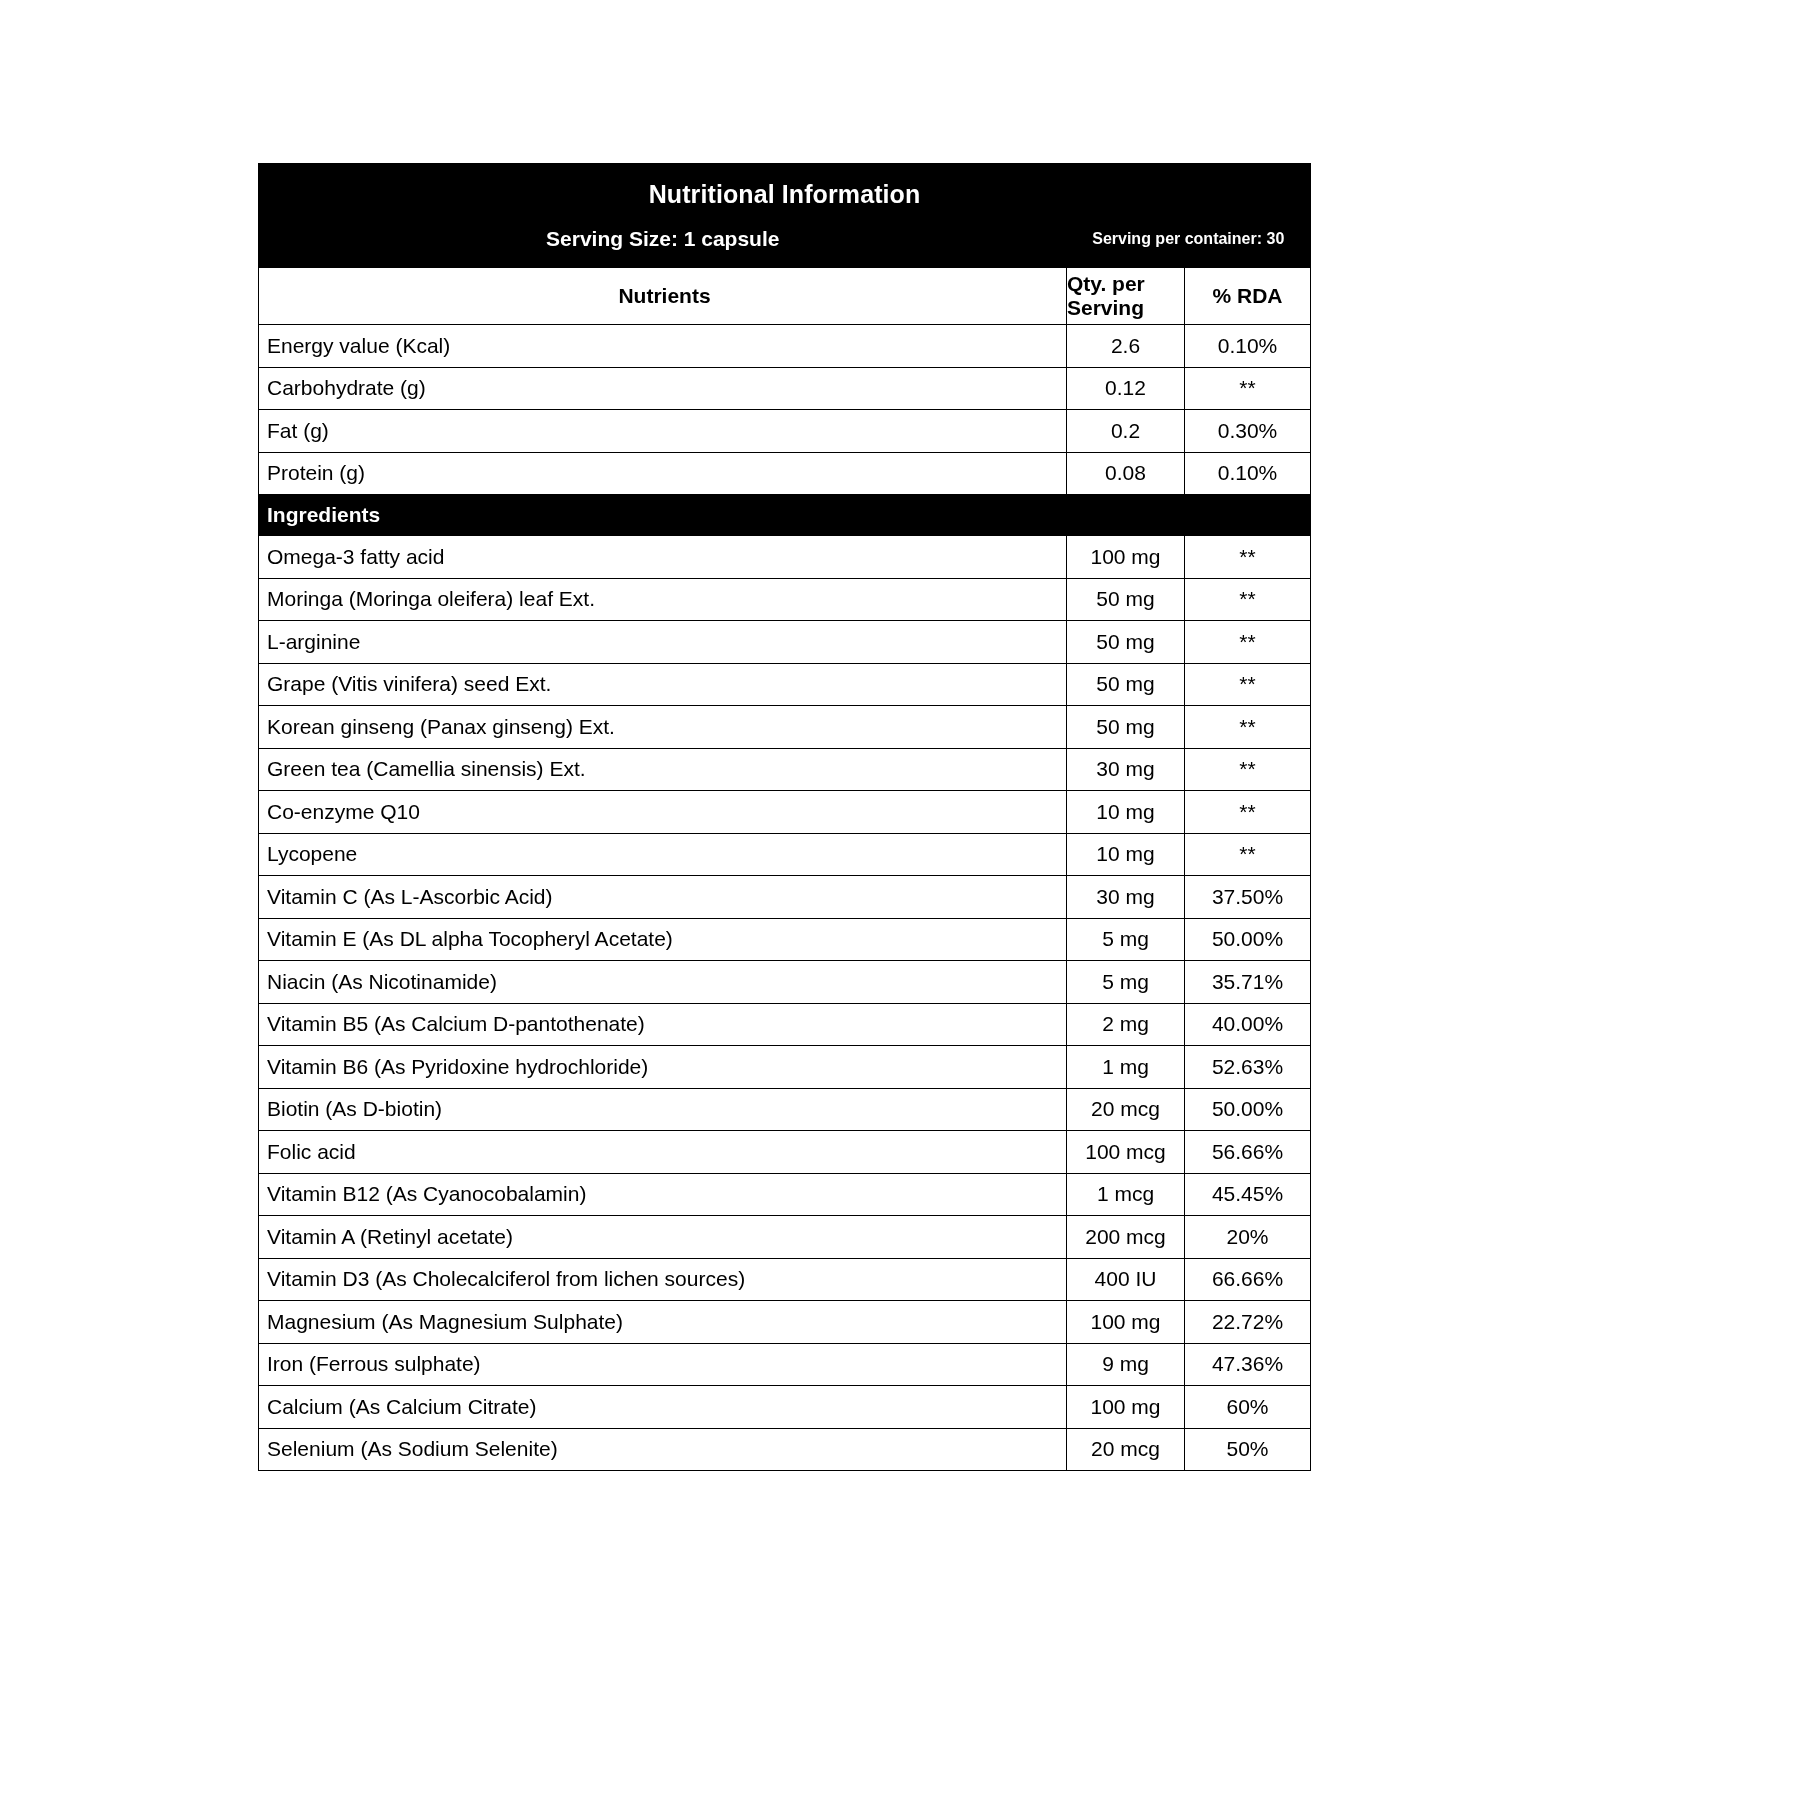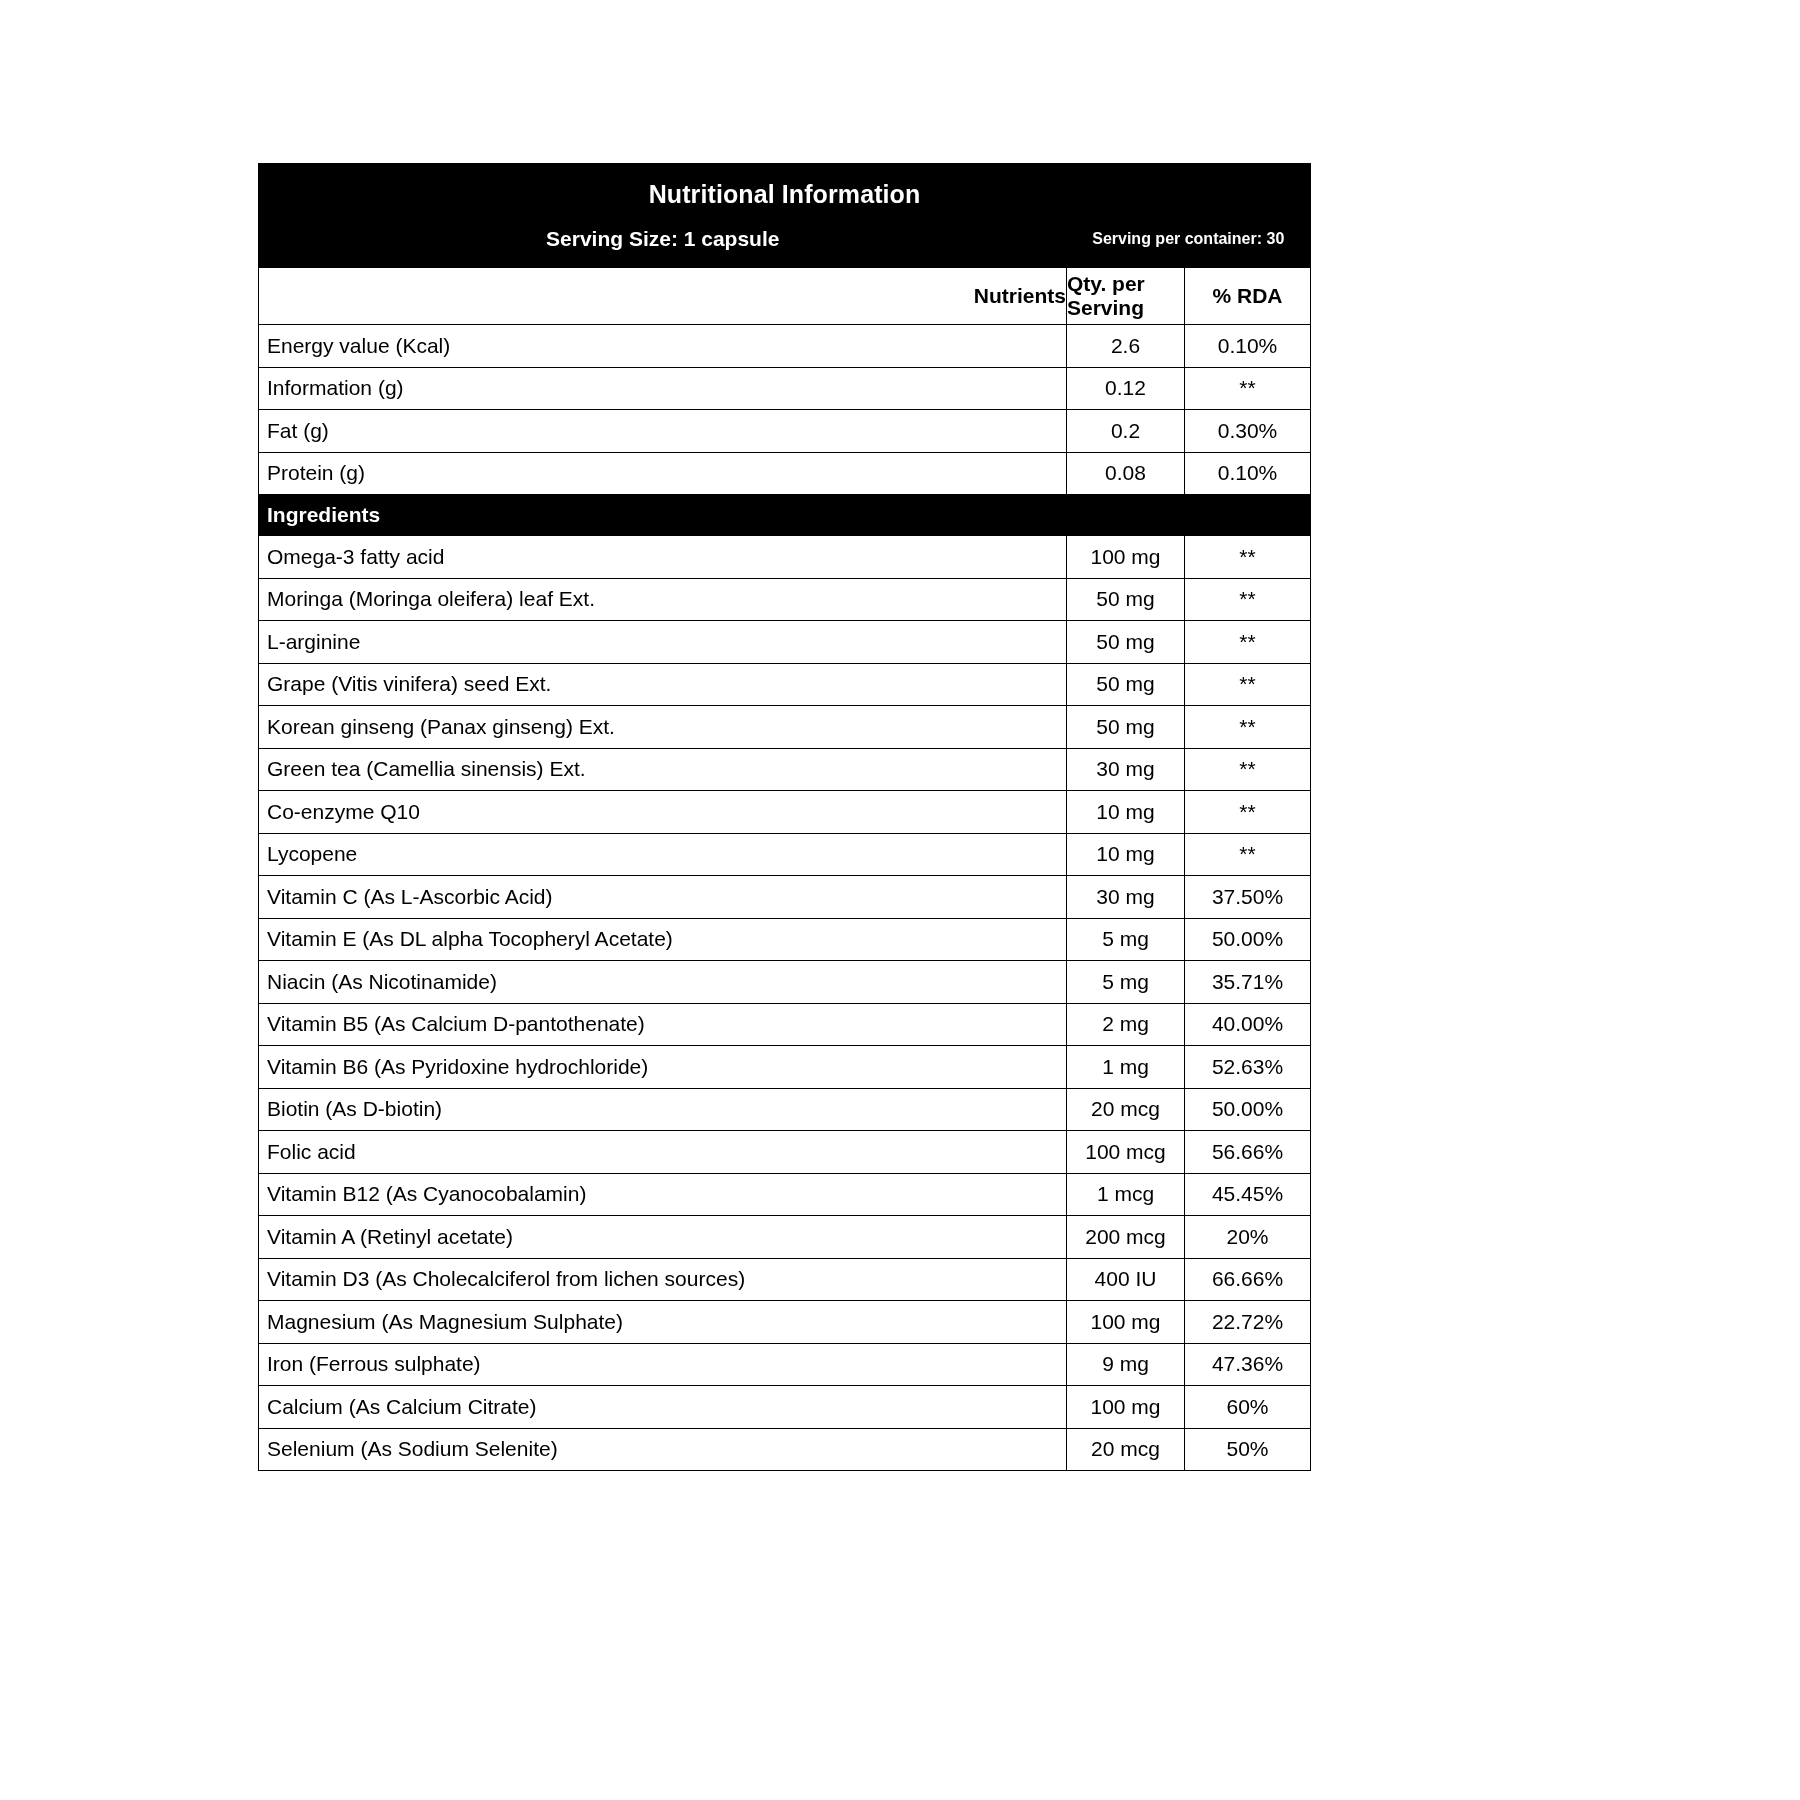--- a/index.html
+++ b/index.html
@@ -79,21 +79,21 @@
   
   tr.colhead td {
     border: 1.6px solid #000000;
     font-weight: bold;
     font-size: 21px;
     background: #ffffff;
     color: #000000;
     height: 40px;
     padding: 4px 0;
   }
-  tr.colhead td.h-name { text-align: right; padding-left: 4px; }
+  tr.colhead td.h-name { text-align: center; padding-left: 4px; }
   tr.colhead td.h-qty  { text-align: left; }
   tr.colhead td.h-rda  { text-align: center; }
 
   
   tr.datarow td {
     border: 1.6px solid #000000;
     font-size: 21px;
     color: #000000;
     background: #ffffff;
     height: 39.5px;
@@ -135,21 +135,21 @@
             <td class="h-name">Nutrients</td>
             <td class="h-qty">Qty. per Serving</td>
             <td class="h-rda">% RDA</td>
           </tr>
           <tr class="datarow">
             <td class="d-name">Energy value (Kcal)</td>
             <td class="d-qty">2.6</td>
             <td class="d-rda">0.10%</td>
           </tr>
           <tr class="datarow">
-            <td class="d-name">Information (g)</td>
+            <td class="d-name">Carbohydrate (g)</td>
             <td class="d-qty">0.12</td>
             <td class="d-rda">**</td>
           </tr>
           <tr class="datarow">
             <td class="d-name">Fat (g)</td>
             <td class="d-qty">0.2</td>
             <td class="d-rda">0.30%</td>
           </tr>
           <tr class="datarow">
             <td class="d-name">Protein (g)</td>

